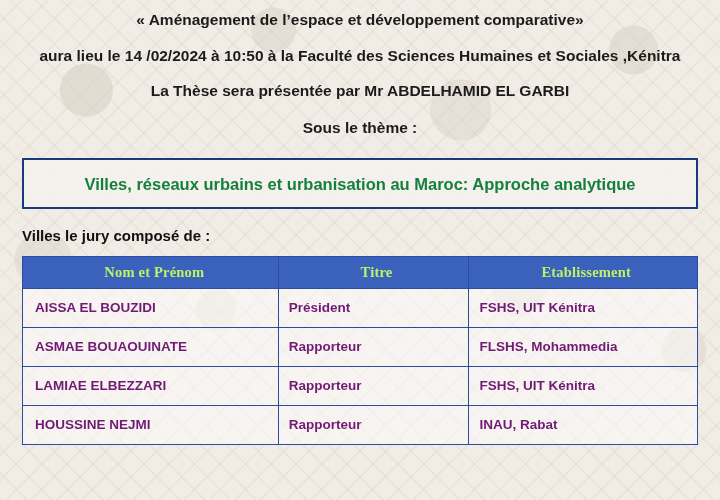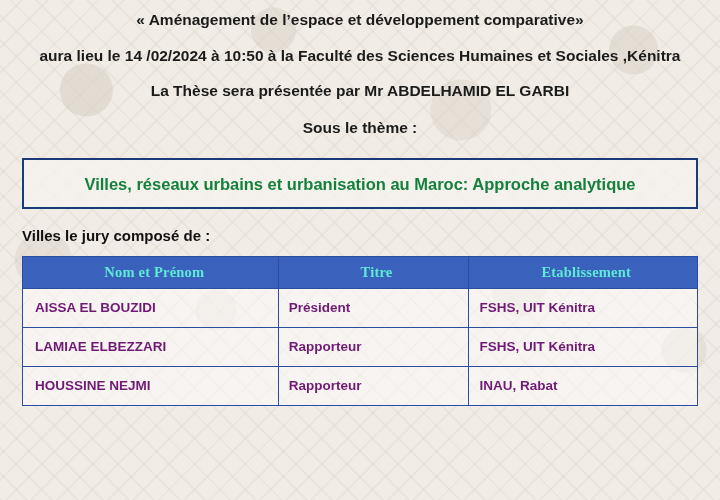--- a/index.html
+++ b/index.html
@@ -88,21 +88,21 @@
 
   .jury-table {
     margin: 12px 22px 0 22px;
     border-collapse: collapse;
     width: calc(100% - 44px);
     table-layout: fixed;
     background: rgba(252,251,249,0.55);
   }
   .jury-table thead th {
     background: #3a62bd;
-    color: #5eead4;
+    color: #bef264;
     font-size: 14.5px;
     font-weight: 700;
     font-family: "Liberation Serif", serif;
     padding: 7px 4px;
     border: 1px solid #2a4da0;
     text-align: center;
     letter-spacing: .2px;
   }
   .jury-table tbody td {
     border: 1px solid #2a4da0;
@@ -144,20 +144,25 @@
         <th class="col-etab">Etablissement</th>
       </tr>
     </thead>
     <tbody>
       <tr>
         <td class="col-name">AISSA EL BOUZIDI</td>
         <td class="col-title">Président</td>
         <td class="col-etab">FSHS, UIT Kénitra</td>
       </tr>
       <tr>
+        <td class="col-name">ASMAE BOUAOUINATE</td>
+        <td class="col-title">Rapporteur</td>
+        <td class="col-etab">FLSHS,  Mohammedia</td>
+      </tr>
+      <tr>
         <td class="col-name">LAMIAE ELBEZZARI</td>
         <td class="col-title">Rapporteur</td>
         <td class="col-etab">FSHS, UIT Kénitra</td>
       </tr>
       <tr>
         <td class="col-name">HOUSSINE NEJMI</td>
         <td class="col-title">Rapporteur</td>
         <td class="col-etab">INAU, Rabat</td>
       </tr>
 

